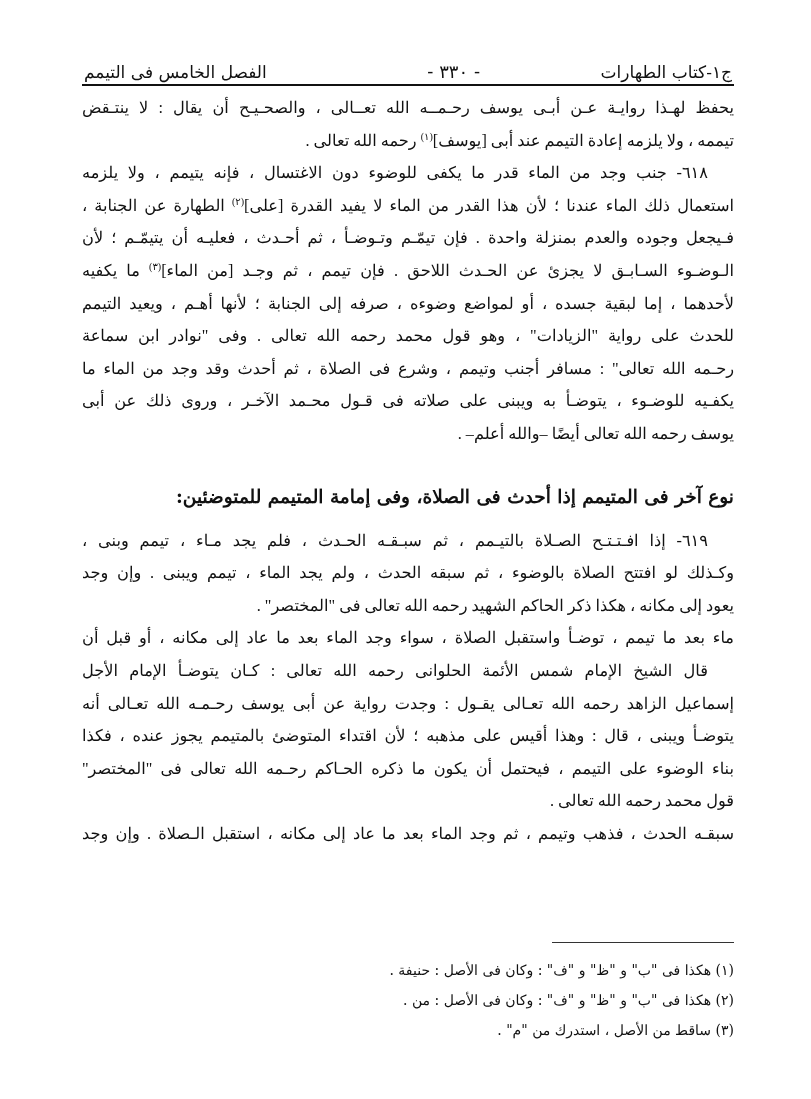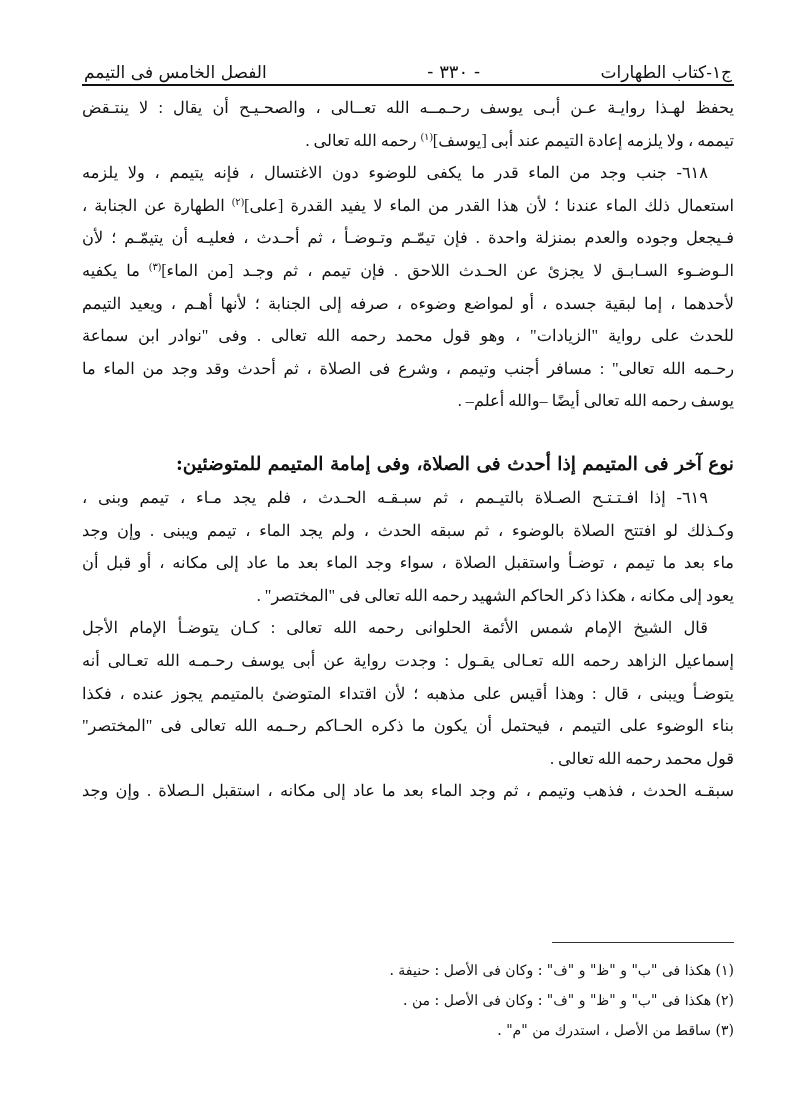--- a/index.html
+++ b/index.html
@@ -60,21 +60,21 @@
     }
     .line.indent {
       padding-right: 26px;
     }
     sup {
       font-size: 10px;
       line-height: 0;
     }
     .section-heading {
       margin-top: 30px;
-      margin-bottom: 2px;
+      margin-bottom: 12px;
       font-weight: bold;
       font-size: 18.5px;
       line-height: 32px;
       white-space: nowrap;
     }
     .footnote-rule {
       position: absolute;
       left: 552px;
       top: 942px;
       width: 182px;
@@ -113,30 +113,31 @@
     </div>
 
     <div class="para">
       <span class="line indent">٦١٨- جنب وجد من الماء قدر ما يكفى للوضوء دون الاغتسال ، فإنه يتيمم ، ولا يلزمه</span>
       <span class="line"><span>استعمال ذلك الماء عندنا ؛ لأن هذا القدر من الماء لا يفيد القدرة [على]</span><sup>(٢)</sup> <span>الطهارة عن الجنابة ،</span></span>
       <span class="line">فـيجعل وجوده والعدم بمنزلة واحدة . فإن تيمّـم وتـوضـأ ، ثم أحـدث ، فعليـه أن يتيمّـم ؛ لأن</span>
       <span class="line"><span>الـوضـوء السـابـق لا يجزئ عن الحـدث اللاحق . فإن تيمم ، ثم وجـد [من الماء]</span><sup>(٣)</sup> <span>ما يكفيه</span></span>
       <span class="line">لأحدهما ، إما لبقية جسده ، أو لمواضع وضوءه ، صرفه إلى الجنابة ؛ لأنها أهـم ، ويعيد التيمم</span>
       <span class="line">للحدث على رواية "الزيادات" ، وهو قول محمد رحمه الله تعالى . وفى "نوادر ابن سماعة</span>
       <span class="line">رحـمه الله تعالى" : مسافر أجنب وتيمم ، وشرع فى الصلاة ، ثم أحدث وقد وجد من الماء ما</span>
+      <span class="line">يكفـيه للوضـوء ، يتوضـأ به ويبنى على صلاته فى قـول محـمد الآخـر ، وروى ذلك عن أبى</span>
       <span class="line last">يوسف رحمه الله تعالى أيضًا –والله أعلم– .</span>
     </div>
 
     <div class="section-heading">نوع آخر فى المتيمم إذا أحدث فى الصلاة، وفى إمامة المتيمم للمتوضئين:</div>
 
     <div class="para">
       <span class="line indent">٦١٩- إذا افـتـتـح الصـلاة بالتيـمم ، ثم سبـقـه الحـدث ، فلم يجد مـاء ، تيمم وبنى ،</span>
       <span class="line">وكـذلك لو افتتح الصلاة بالوضوء ، ثم سبقه الحدث ، ولم يجد الماء ، تيمم ويبنى . وإن وجد</span>
+      <span class="line last">يعود إلى مكانه ، هكذا ذكر الحاكم الشهيد رحمه الله تعالى فى "المختصر" .</span>
       <span class="line">ماء بعد ما تيمم ، توضـأ واستقبل الصلاة ، سواء وجد الماء بعد ما عاد إلى مكانه ، أو قبل أن</span>
-      <span class="line last">يعود إلى مكانه ، هكذا ذكر الحاكم الشهيد رحمه الله تعالى فى "المختصر" .</span>
     </div>
 
     <div class="para">
       <span class="line indent">قال الشيخ الإمام شمس الأئمة الحلوانى رحمه الله تعالى : كـان يتوضـأ الإمام الأجل</span>
       <span class="line">إسماعيل الزاهد رحمه الله تعـالى يقـول : وجدت رواية عن أبى يوسف رحـمـه الله تعـالى أنه</span>
       <span class="line">يتوضـأ ويبنى ، قال : وهذا أقيس على مذهبه ؛ لأن اقتداء المتوضئ بالمتيمم يجوز عنده ، فكذا</span>
       <span class="line">بناء الوضوء على التيمم ، فيحتمل أن يكون ما ذكره الحـاكم رحـمه الله تعالى فى "المختصر"</span>
       <span class="line last">قول محمد رحمه الله تعالى .</span>
     </div>
 

